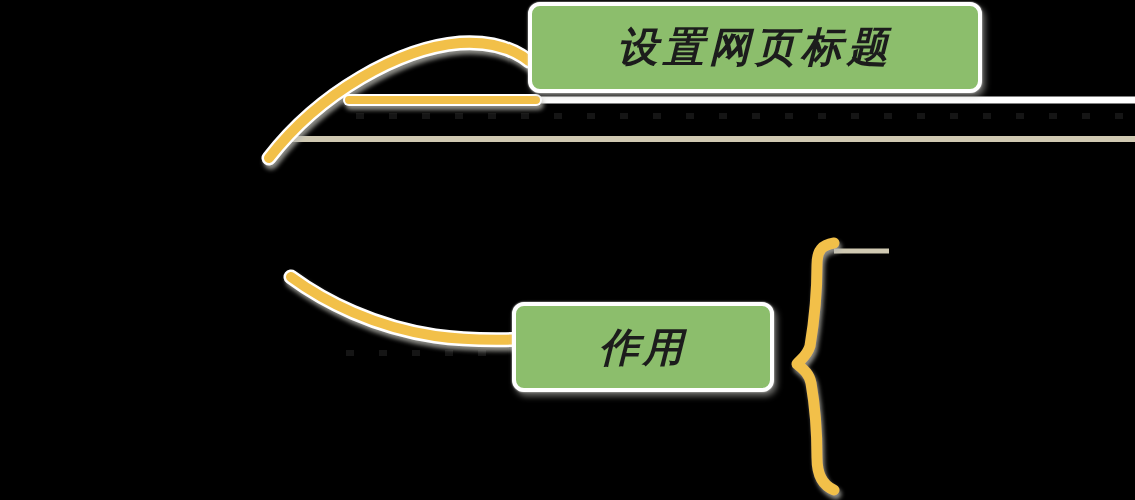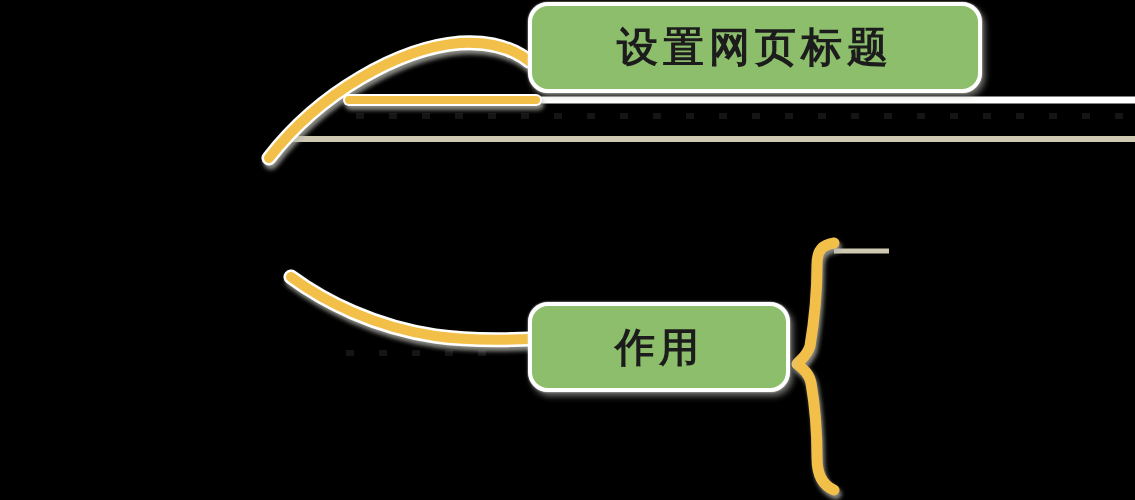--- a/index.html
+++ b/index.html
@@ -13,31 +13,32 @@
     overflow: hidden;
     font-family: "DejaVu Sans", "Liberation Sans", sans-serif;
   }
   .wires { position: absolute; left: 0; top: 0; }
 
   .node {
     position: absolute;
     box-sizing: border-box;
     background: var(--node_fill, #8cbe6c);
     border: 4px solid var(--node_border, #fff);
-    border-radius: 20px;
+    border-radius: 12px;
     display: flex; align-items: center; justify-content: center;
     color: var(--node_text, #1c1c1c);
     font-weight: 600;
     box-shadow: 3px 4px 6px rgba(200,200,194,0.55), 0 0 2px rgba(255,255,255,0.85);
     white-space: nowrap;
     cursor: default;
+    font-style: italic;
   }
   .node-root   { left: 3px;   top: 156px; width: 312px; height: 112px; font-size: 44px; }
   .node-top    { left: 528px; top: 2px;   width: 454px; height: 91px;  font-size: 41px; letter-spacing: 5px; }
-  .node-bottom { left: 528px; top: 302px; width: 262px; height: 90px;  font-size: 40px; letter-spacing: 4px; }
+  .node-bottom { left: 512px; top: 302px; width: 262px; height: 90px;  font-size: 40px; letter-spacing: 4px; }
 
   .wire      { fill: none; stroke: var(--connector, #f2c04a); stroke-linecap: round; }
   .wire-halo { fill: none; stroke: #ffffff; stroke-linecap: round; }
   .line-white { stroke: var(--white_line, #ffffff); stroke-width: 7; }
   .line-faded { stroke: var(--faded_line, #d0c9b2); }
   .line-dash  { stroke: var(--dash_line, #151515); stroke-width: 6; stroke-dasharray: 8 25; }
 </style>
 </head>
 <body style="background: rgb(0, 0, 0);">
 

